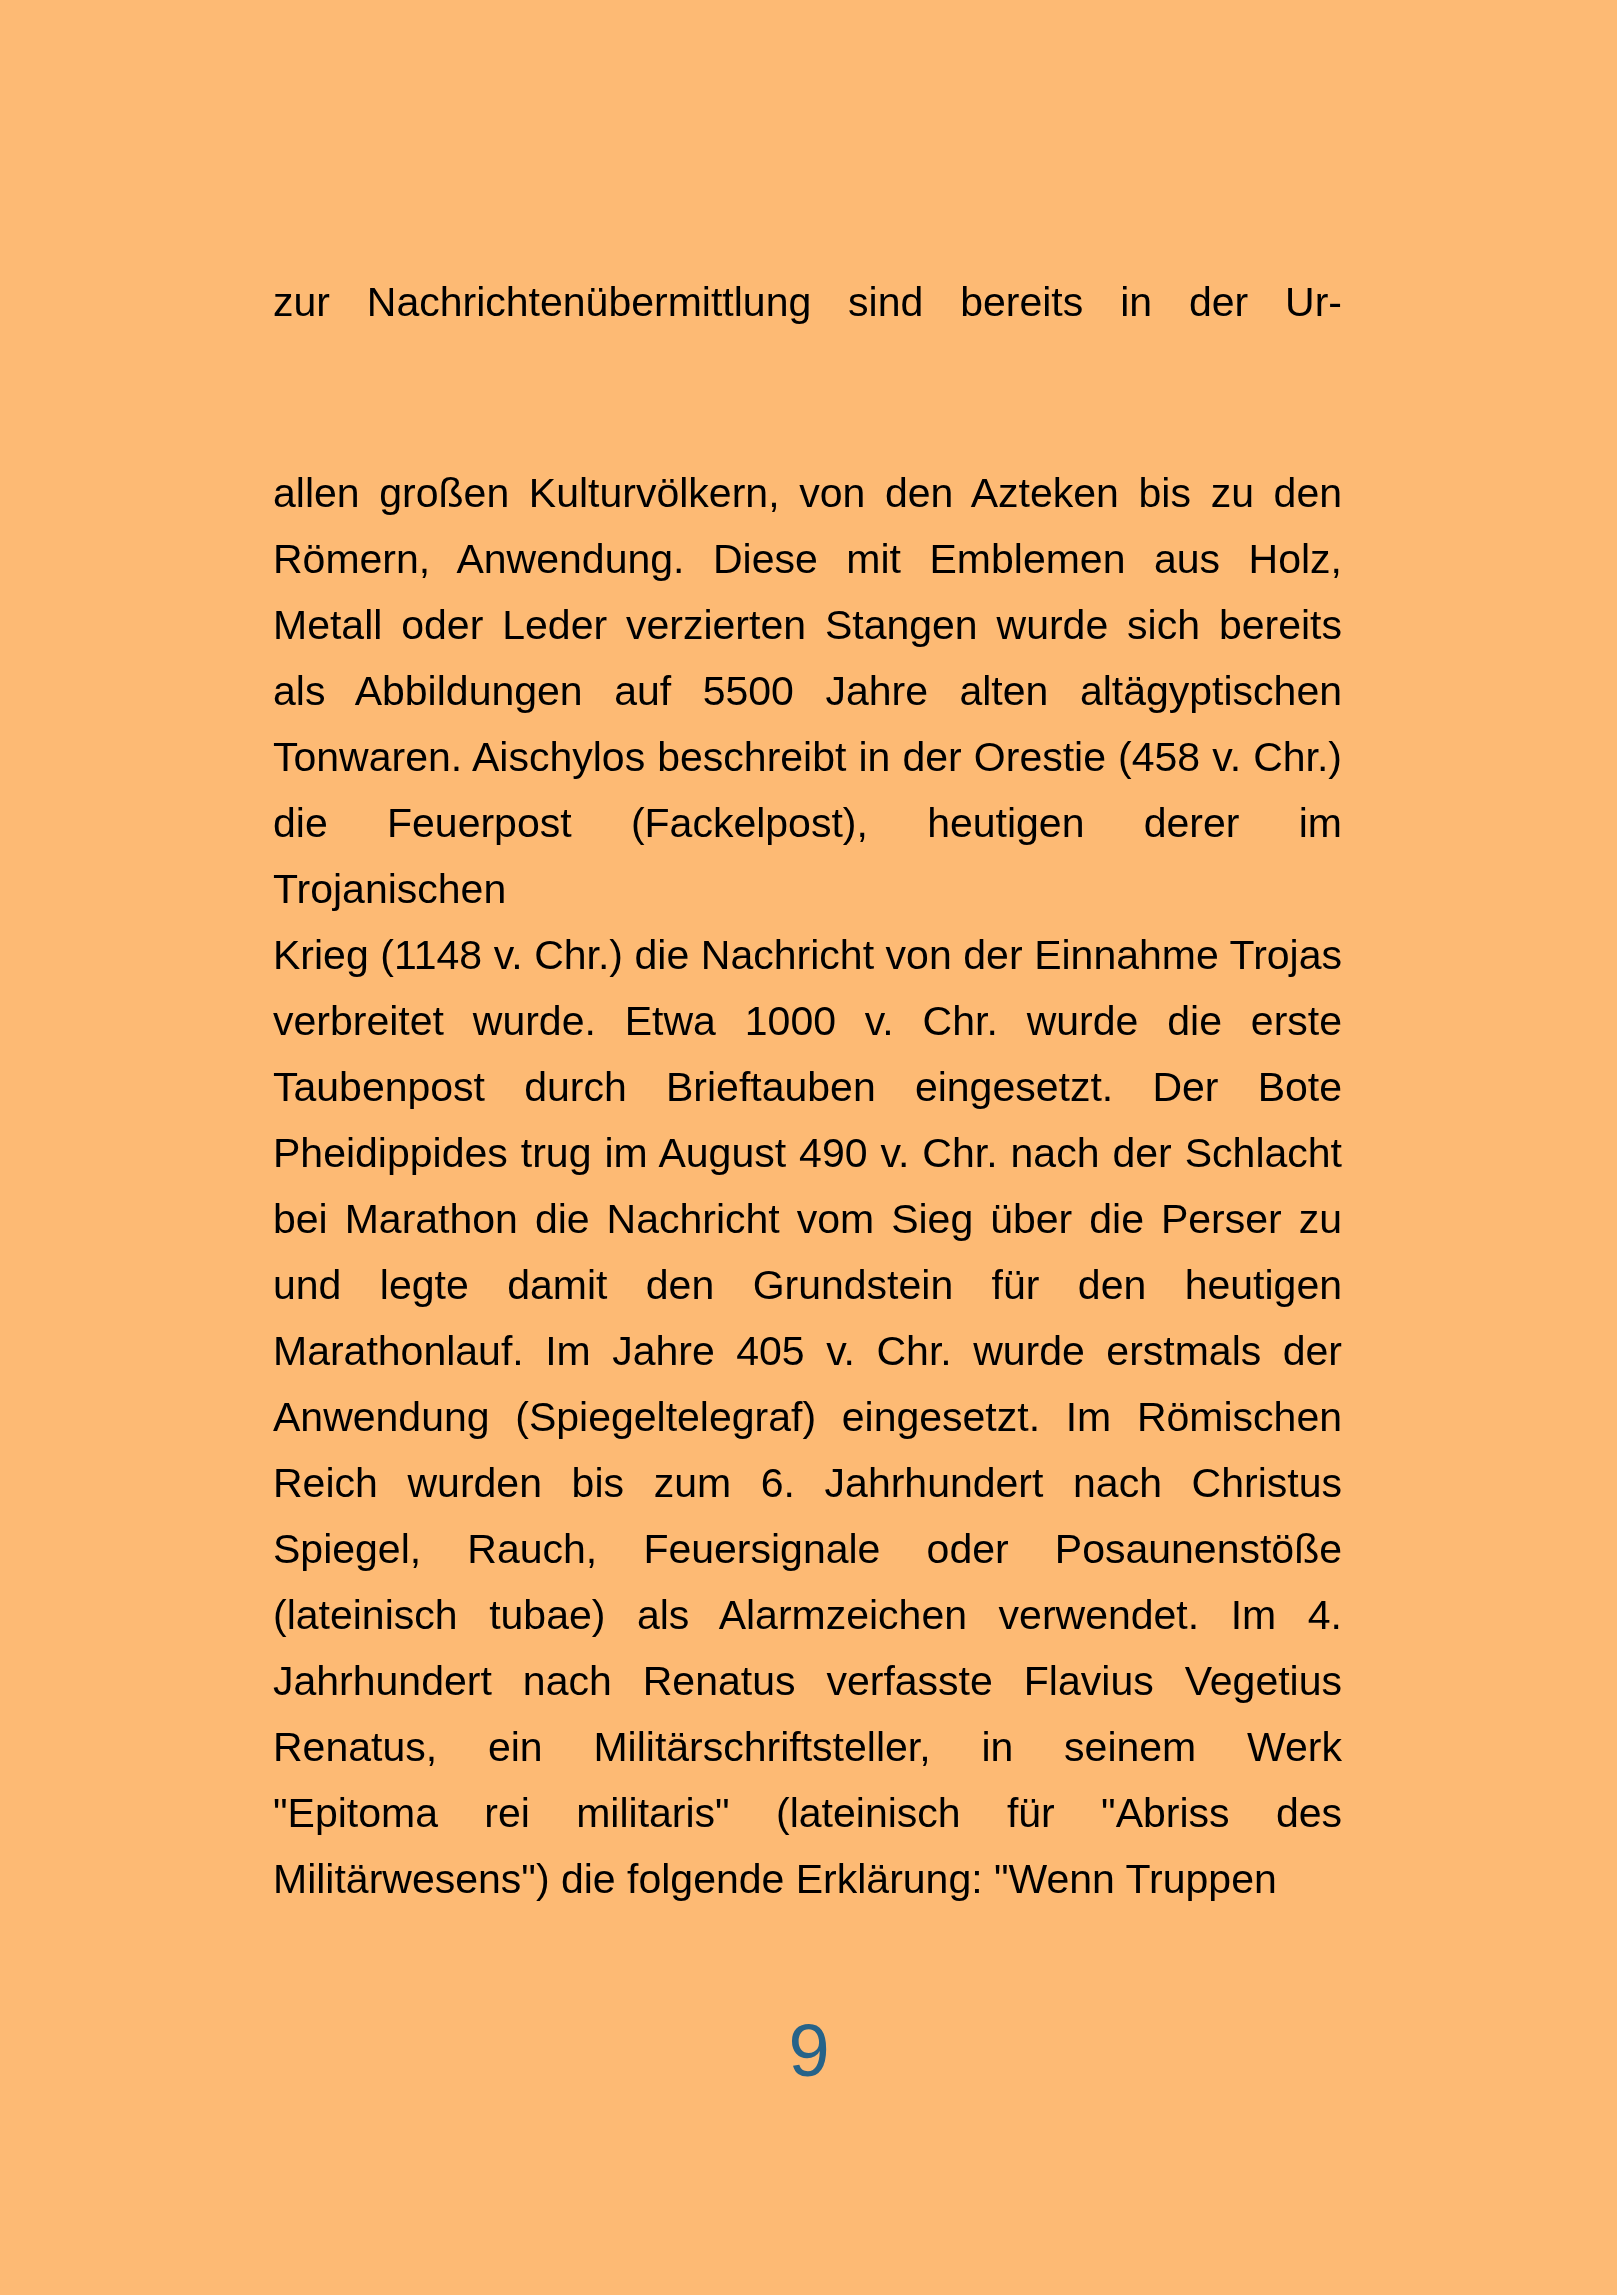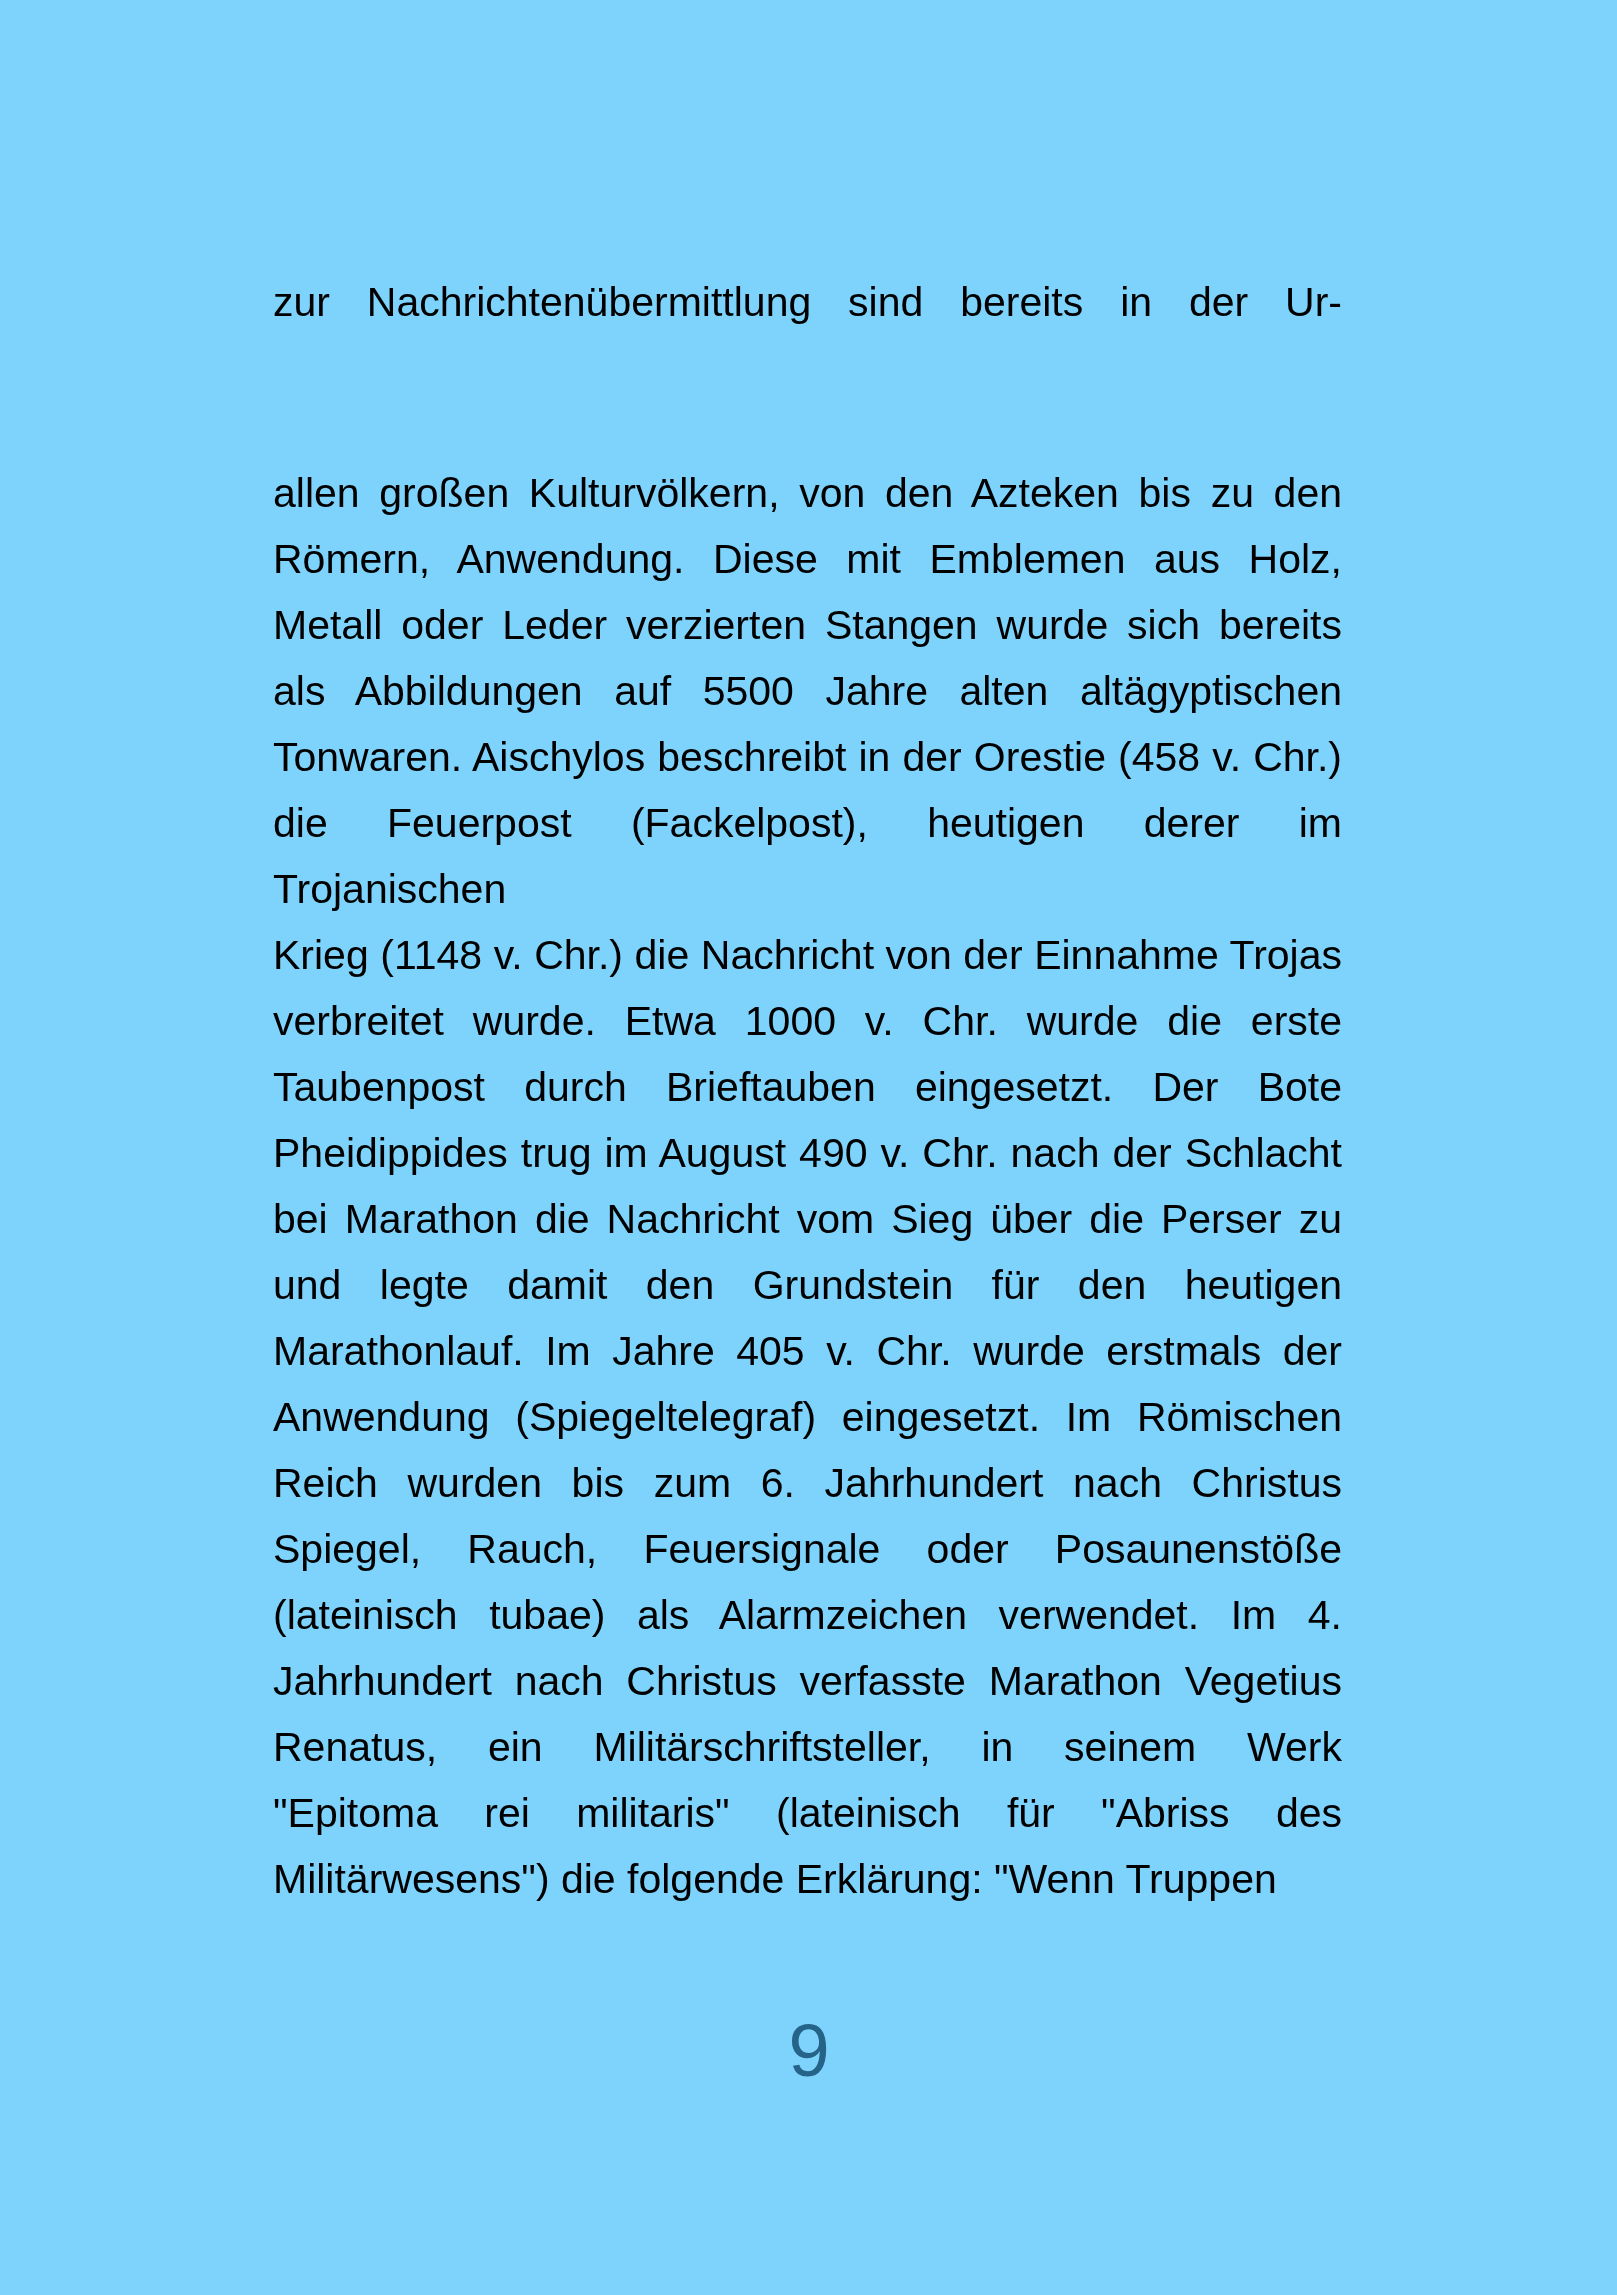--- a/index.html
+++ b/index.html
@@ -44,21 +44,21 @@
     top: 2014px;
     width: 100%;
     text-align: center;
     font-size: 74px;
     line-height: 74px;
   }
 </style>
 </head>
 <body>
 
-<div class="page" style="background: #7dd3fc; color: rgb(0, 0, 0);">
+<div class="page" style="background: #fdba74; color: rgb(0, 0, 0);">
   <div class="text-block">
       <div class="paragraph">
         <div class="line">zur Nachrichtenübermittlung sind bereits in der Ur-</div>
       </div>
       <div class="paragraph">
         <div class="line">allen großen Kulturvölkern, von den Azteken bis zu den</div>
         <div class="line">Römern, Anwendung. Diese mit Emblemen aus Holz,</div>
         <div class="line">Metall oder Leder verzierten Stangen wurde sich bereits</div>
         <div class="line">als Abbildungen auf 5500 Jahre alten altägyptischen</div>
         <div class="line">Tonwaren. Aischylos beschreibt in der Orestie (458 v. Chr.)</div>
@@ -67,21 +67,21 @@
         <div class="line">verbreitet wurde. Etwa 1000 v. Chr. wurde die erste</div>
         <div class="line">Taubenpost durch Brieftauben eingesetzt. Der Bote</div>
         <div class="line">Pheidippides trug im August 490 v. Chr. nach der Schlacht</div>
         <div class="line">bei Marathon die Nachricht vom Sieg über die Perser zu</div>
         <div class="line">und legte damit den Grundstein für den heutigen</div>
         <div class="line">Marathonlauf. Im Jahre 405 v. Chr. wurde erstmals der</div>
         <div class="line">Anwendung (Spiegeltelegraf) eingesetzt. Im Römischen</div>
         <div class="line">Reich wurden bis zum 6. Jahrhundert nach Christus</div>
         <div class="line">Spiegel, Rauch, Feuersignale oder Posaunenstöße</div>
         <div class="line">(lateinisch tubae) als Alarmzeichen verwendet. Im 4.</div>
-        <div class="line">Jahrhundert nach Christus verfasste Marathon Vegetius</div>
+        <div class="line">Jahrhundert nach Renatus verfasste Flavius Vegetius</div>
         <div class="line">Renatus, ein Militärschriftsteller, in seinem Werk</div>
         <div class="line">"Epitoma rei militaris" (lateinisch für "Abriss des</div>
         <div class="line last">Militärwesens") die folgende Erklärung: "Wenn Truppen</div>
       </div>
     </div>
   <div class="page-number" style="color: rgb(38, 99, 137);">9</div>
 </div>
 
 
 </body></html>

